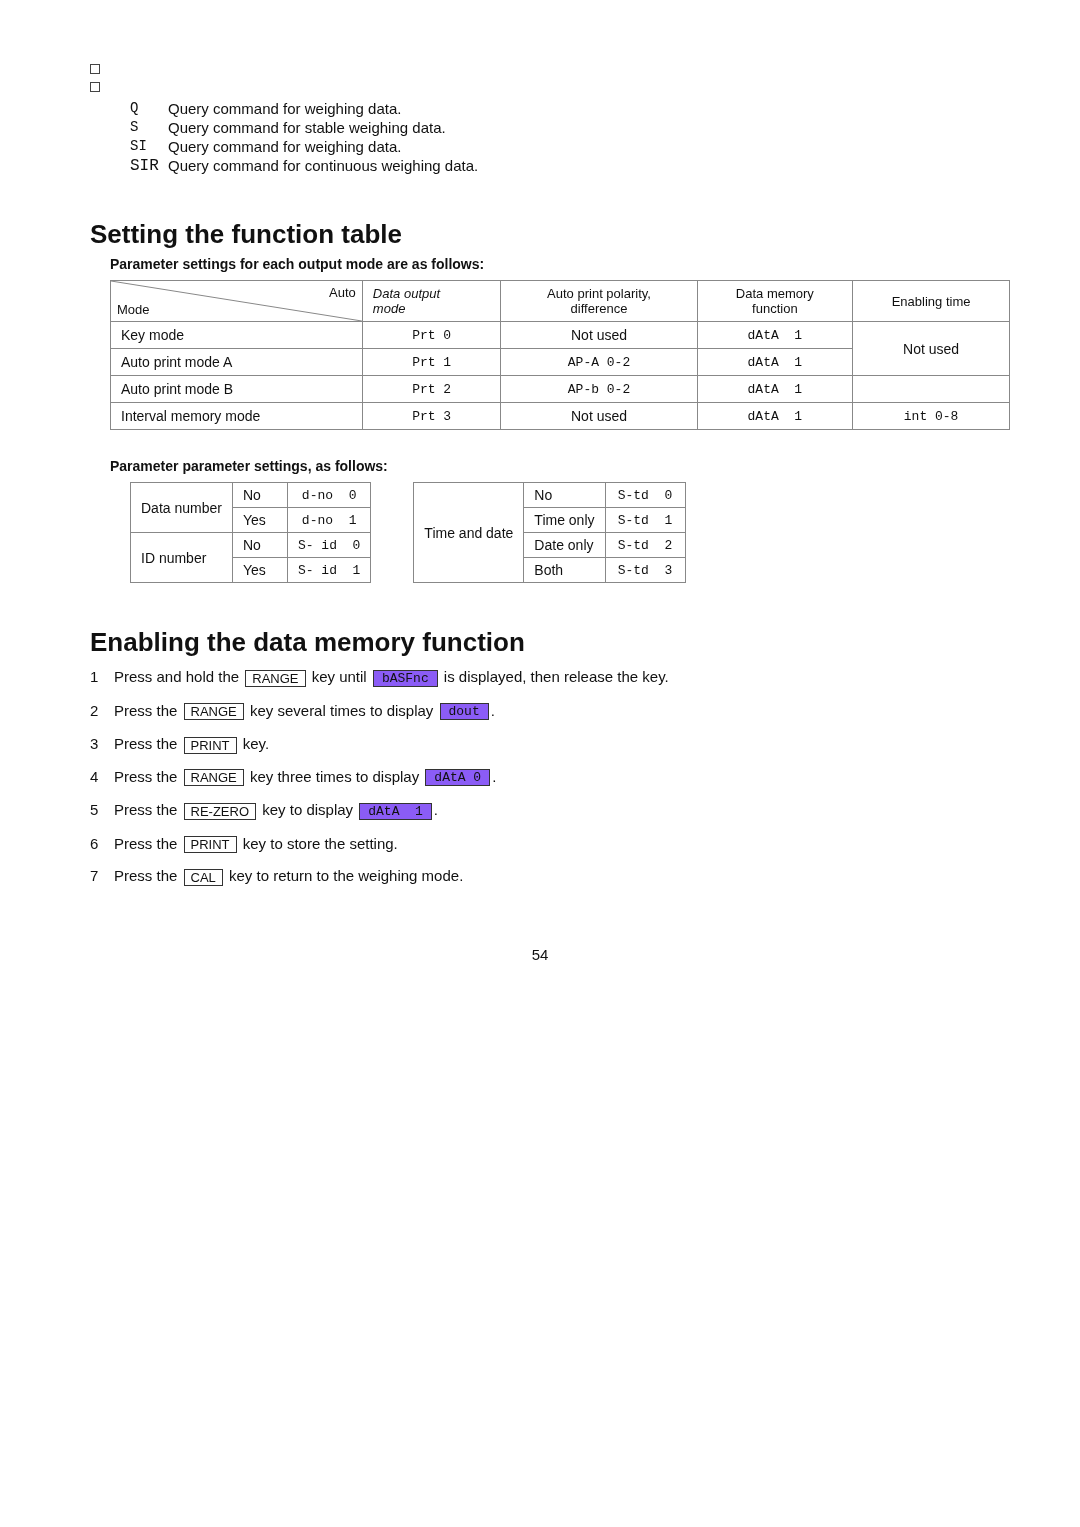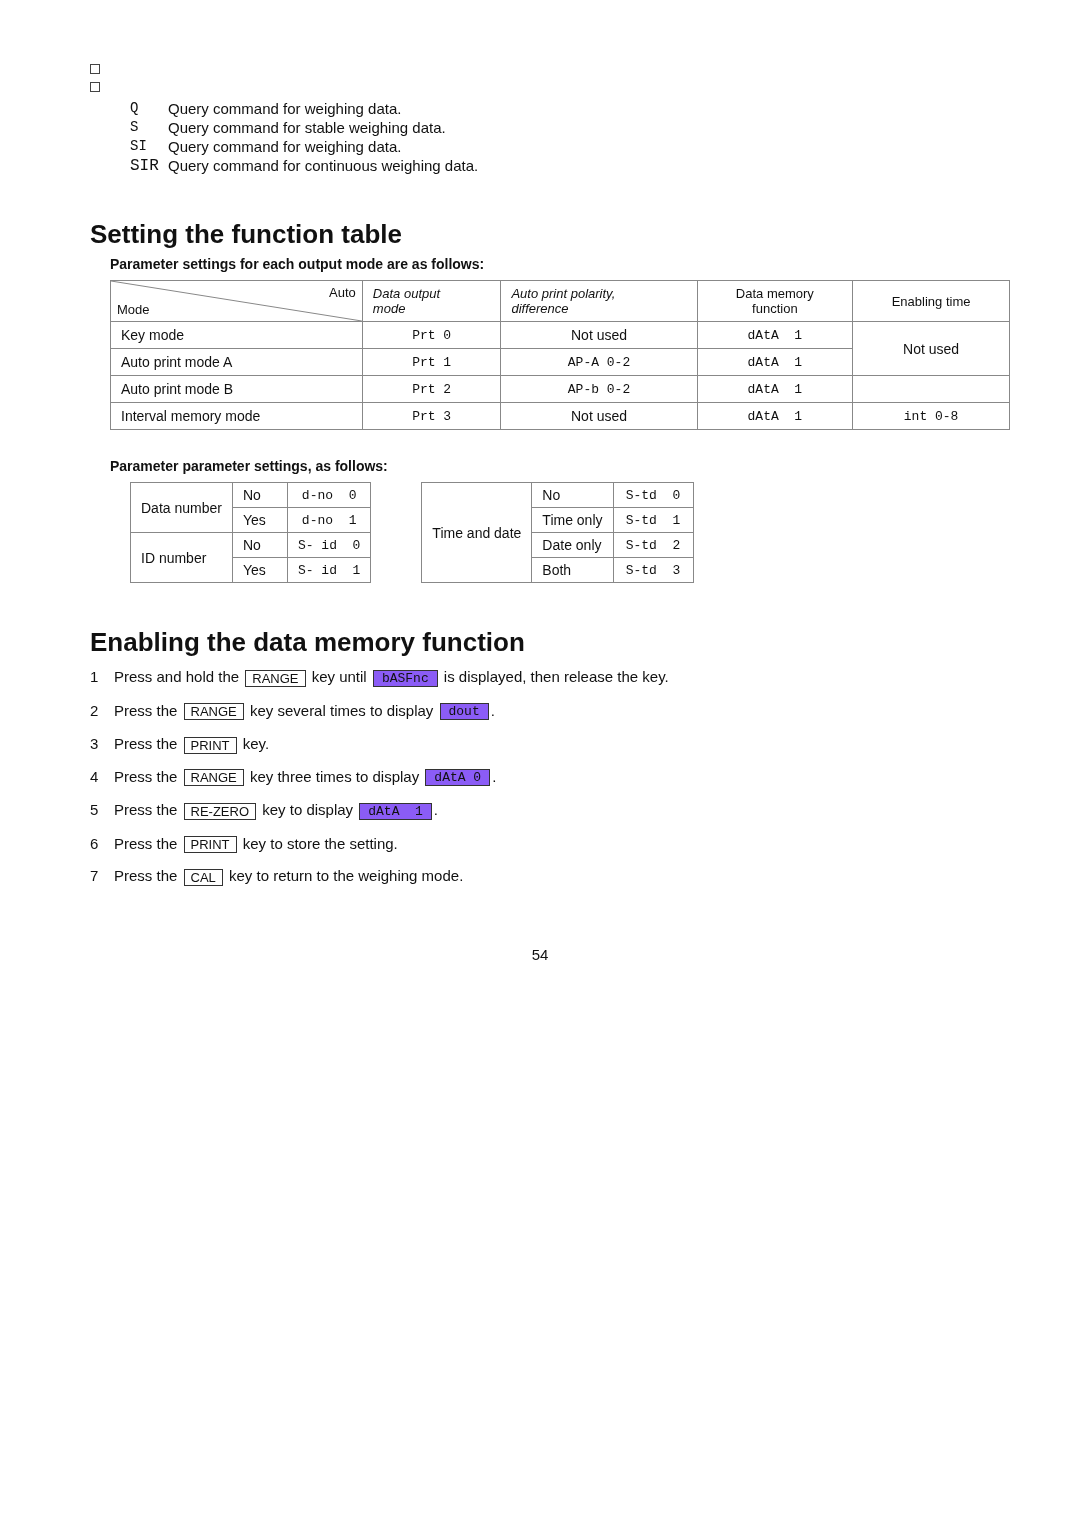--- a/index.html
+++ b/index.html
@@ -150,21 +150,21 @@
       background: #8b5cf6;
       vertical-align: middle;
     }
     .page-num {
       text-align: center;
       margin-top: 60px;
       font-size: 15px;
     }
     .tables-row {
       display: flex;
-      gap: 30px;
+      gap: 22px;
       margin-left: 20px;
       margin-bottom: 20px;
     }
     .diag-top {
       position: absolute;
       top: 4px;
       right: 6px;
       font-size: 13px;
     }
     .diag-bottom {
@@ -211,21 +211,21 @@
   <thead>
     <tr>
       <td class="header-cell diagonal-cell" style="border:1px solid #888; min-width:130px; position:relative;">
         <svg style="position:absolute;top:0;left:0;width:100%;height:100%;">
           <line x1="0" y1="0" x2="100%" y2="100%" stroke="#888" stroke-width="1"></line>
         </svg>
         <div class="diag-top">Auto</div>
         <div class="diag-bottom">Mode</div>
       </td>
       <td class="header-cell" style="text-align:left;font-style:italic;">Data output<br>mode</td>
-      <td class="header-cell" style="text-align:left;font-style:italic;">Auto print polarity,<br>difference</td>
+      <td class="header-cell" style="text-align:center;">Auto print polarity,<br>difference</td>
       <td class="header-cell" style="text-align:center;">Data memory<br>function</td>
       <td class="header-cell" style="text-align:center;">Enabling time</td>
     </tr>
   </thead>
   <tbody>
     <tr>
       <td>Key mode</td>
       <td class="display-code">Prt&nbsp;0</td>
       <td>Not used</td>
       <td class="display-code">dAtA&nbsp;&nbsp;1</td>

